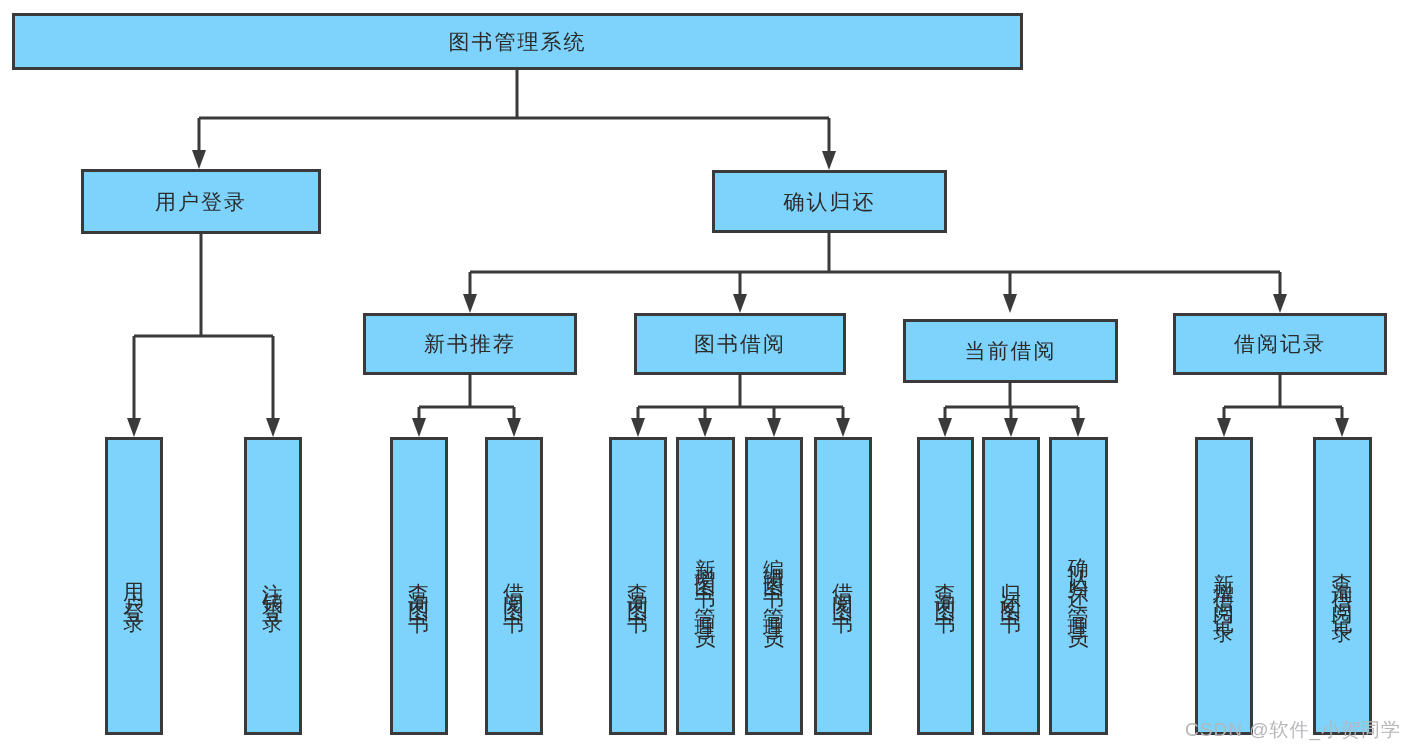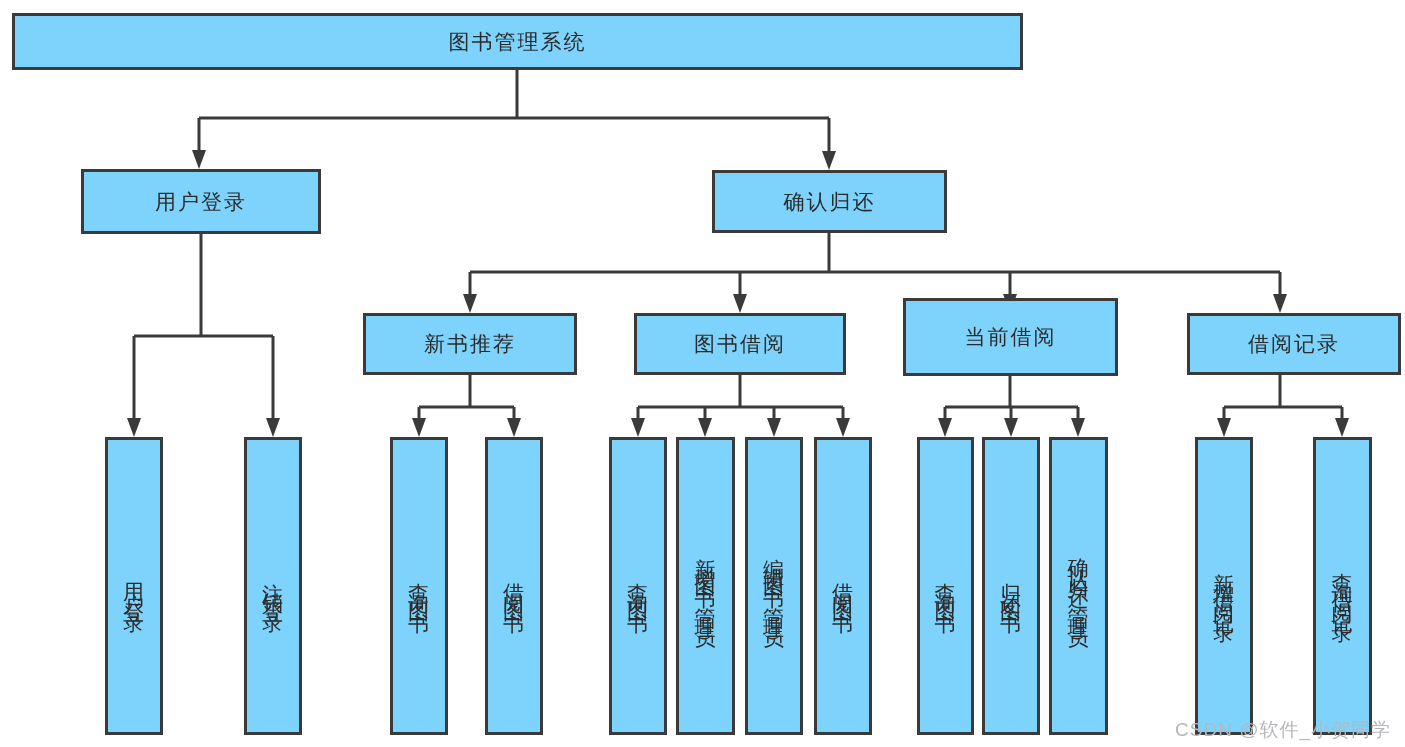--- a/index.html
+++ b/index.html
@@ -41,21 +41,21 @@
   }
   .node.v span {
     writing-mode: vertical-rl;
     text-orientation: mixed;
     letter-spacing: 10px;
     line-height: 1;
     white-space: nowrap;
   }
   #watermark {
     position: absolute;
-    right: 14px;
+    right: 4px;
     bottom: 4px;
     z-index: 5;
     color: #b7b7bb;
     font-size: 19px;
     letter-spacing: 1px;
     white-space: nowrap;
   }
 </style>
 </head>
 <body>
@@ -105,24 +105,24 @@
   <div class="node h" style="left:712px; top:170px; width:235px; height:63px;">
     <span>确认归还</span>
   </div>
 
   <div class="node h" style="left:363px; top:313px; width:214px; height:62px;font-family:Liberation Serif, serif;">
     <span>新书推荐</span>
   </div>
   <div class="node h" style="left:634px; top:313px; width:212px; height:62px;">
     <span>图书借阅</span>
   </div>
-  <div class="node h" style="left:903px; top:298px; width:215px; height:78px;">
+  <div class="node h" style="left:903px; top:319px; width:215px; height:64px;">
     <span>当前借阅</span>
   </div>
-  <div class="node h" style="left:1173px; top:313px; width:214px; height:62px;margin-left:14px;">
+  <div class="node h" style="left:1173px; top:313px; width:214px; height:62px;">
     <span>借阅记录</span>
   </div>
 
   <div class="node v" style="left:105px; top:437px; width:58px; height:298px;">
     <span>用户登录</span>
   </div>
   <div class="node v" style="left:244px; top:437px; width:58px; height:298px;">
     <span>注销登录</span>
   </div>
 

